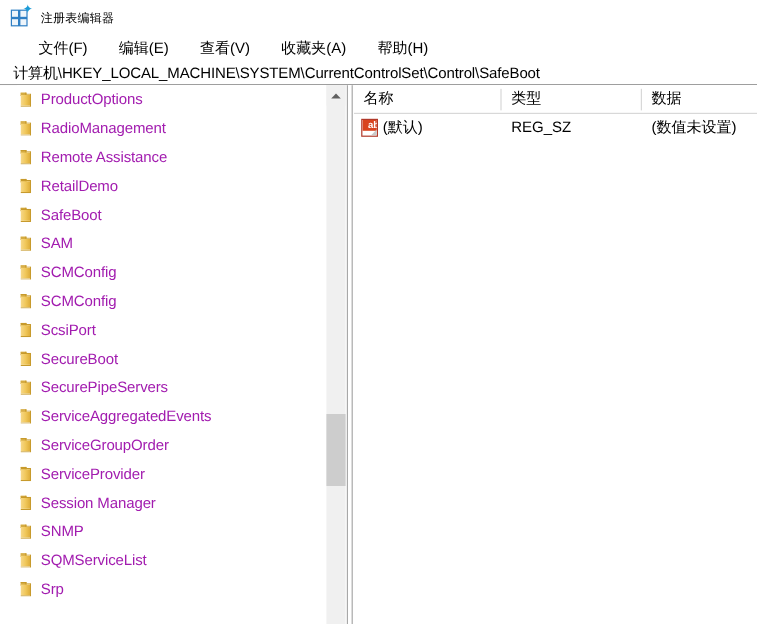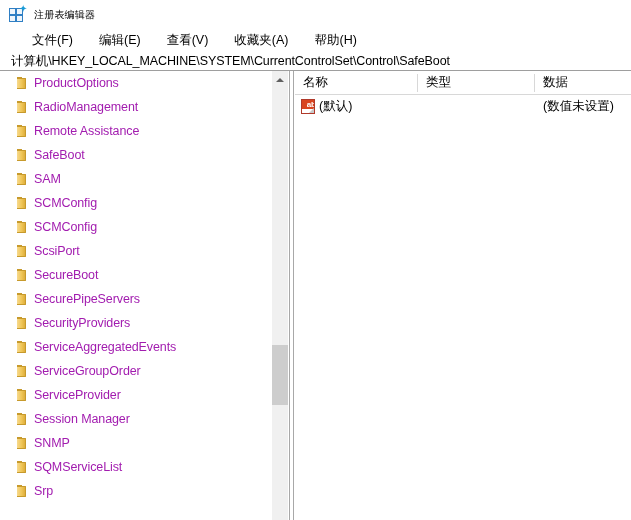--- a/index.html
+++ b/index.html
@@ -409,20 +409,27 @@
               <span class="ftab"></span>
               <span class="fbody"></span>
             </span>
             <span class="tree-label">Remote Assistance</span>
           </div>
           <div class="tree-row">
             <span class="folder">
               <span class="ftab"></span>
               <span class="fbody"></span>
             </span>
+            <span class="tree-label">RetailDemo</span>
+          </div>
+          <div class="tree-row">
+            <span class="folder">
+              <span class="ftab"></span>
+              <span class="fbody"></span>
+            </span>
             <span class="tree-label">SafeBoot</span>
           </div>
           <div class="tree-row">
             <span class="folder">
               <span class="ftab"></span>
               <span class="fbody"></span>
             </span>
             <span class="tree-label">SAM</span>
           </div>
           <div class="tree-row">
@@ -452,27 +459,20 @@
               <span class="fbody"></span>
             </span>
             <span class="tree-label">SecureBoot</span>
           </div>
           <div class="tree-row">
             <span class="folder">
               <span class="ftab"></span>
               <span class="fbody"></span>
             </span>
             <span class="tree-label">SecurePipeServers</span>
-          </div>
-          <div class="tree-row">
-            <span class="folder">
-              <span class="ftab"></span>
-              <span class="fbody"></span>
-            </span>
-            <span class="tree-label">SecurityProviders</span>
           </div>
           <div class="tree-row">
             <span class="folder">
               <span class="ftab"></span>
               <span class="fbody"></span>
             </span>
             <span class="tree-label">ServiceAggregatedEvents</span>
           </div>
           <div class="tree-row">
             <span class="folder">
@@ -545,19 +545,20 @@
       </div>
       <div id="list-body">
           <div class="list-row">
             <div class="cell cell-name">
               <span class="ab-icon">
                 <span class="ab-text">ab</span>
                 <span class="ab-fold"></span>
               </span>
               <span>(默认)</span>
             </div>
+            <div class="cell cell-type">REG_SZ</div>
             <div class="cell cell-data">(数值未设置)</div>
           </div>
         </div>
     </div>
 
   </div>
 </div>
 
 </body></html>

